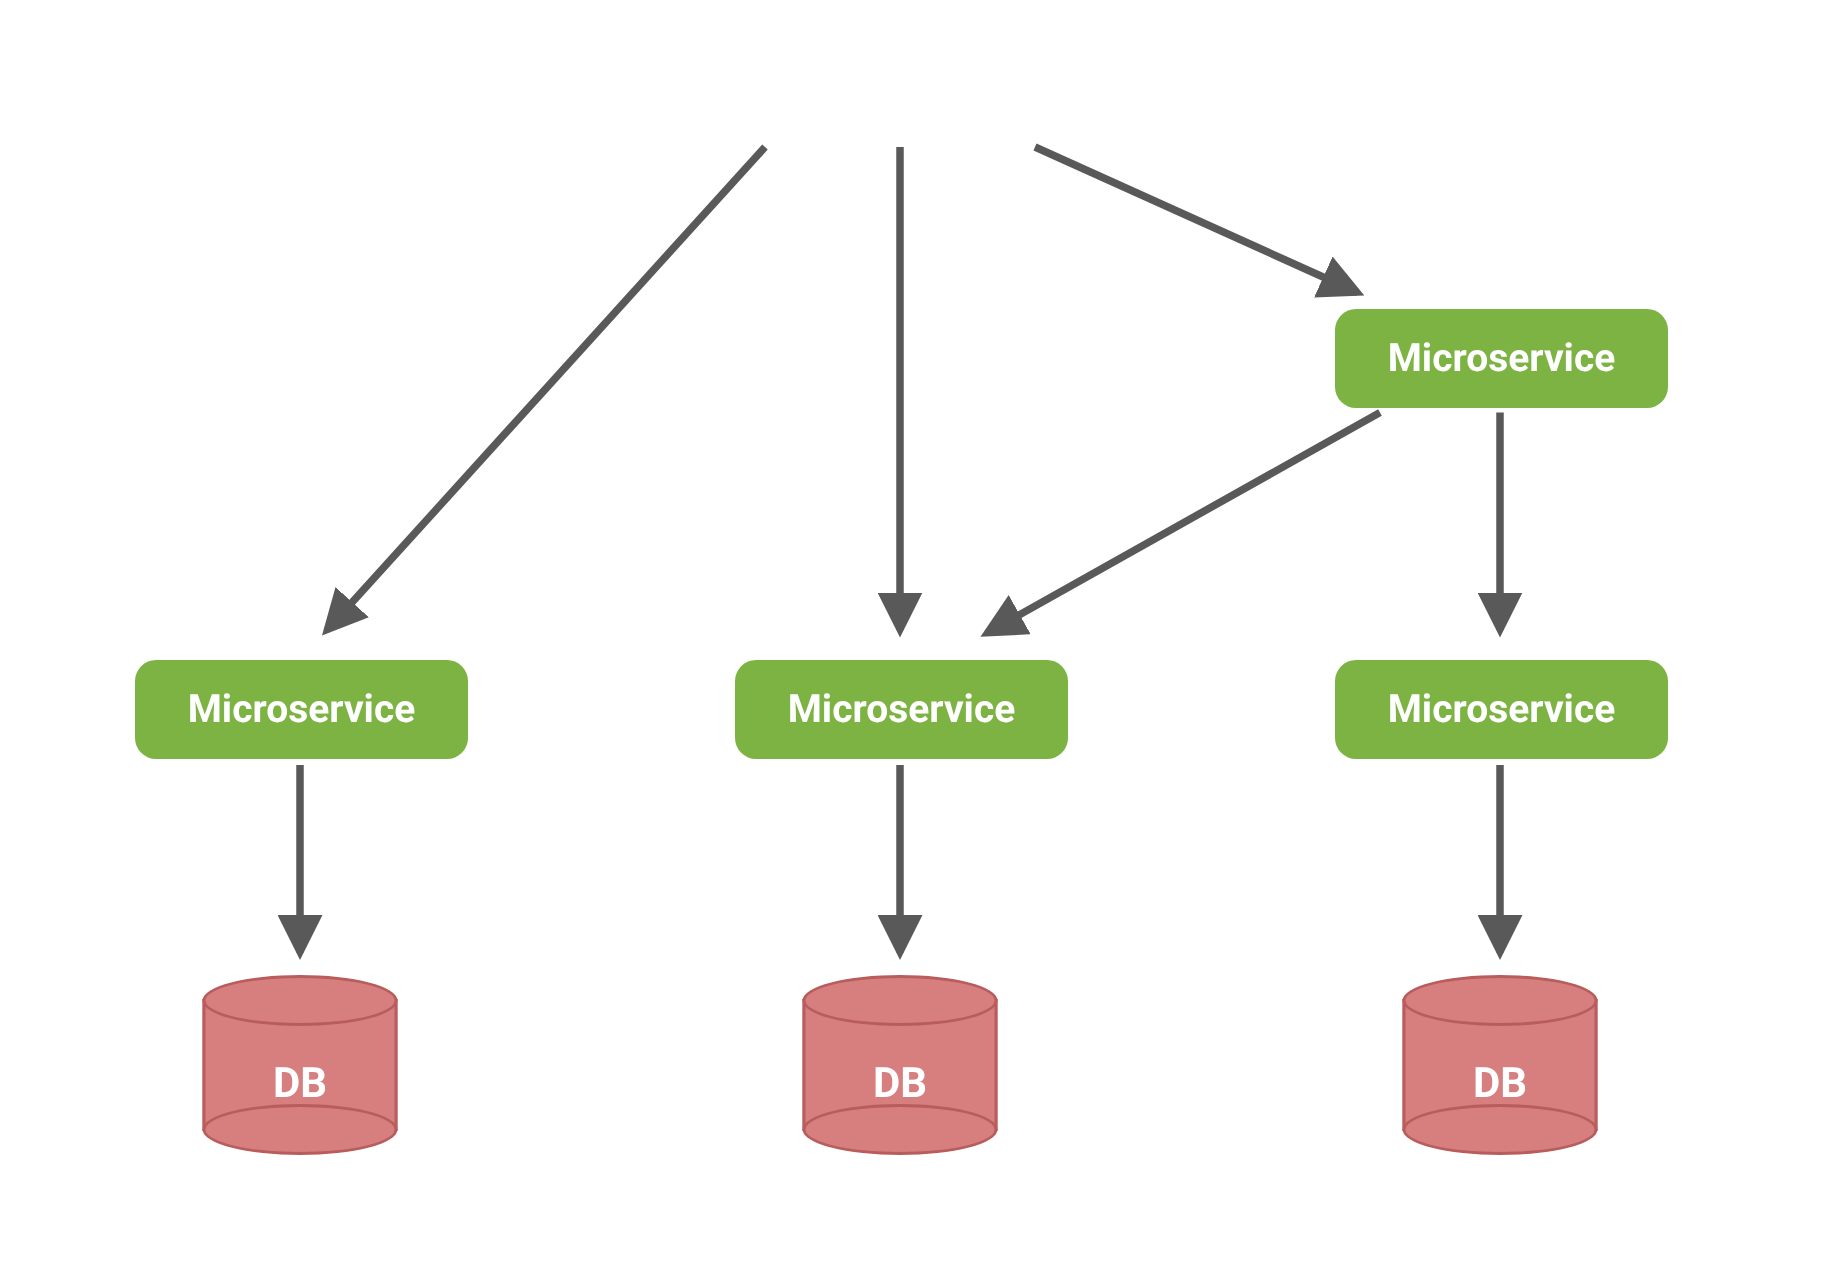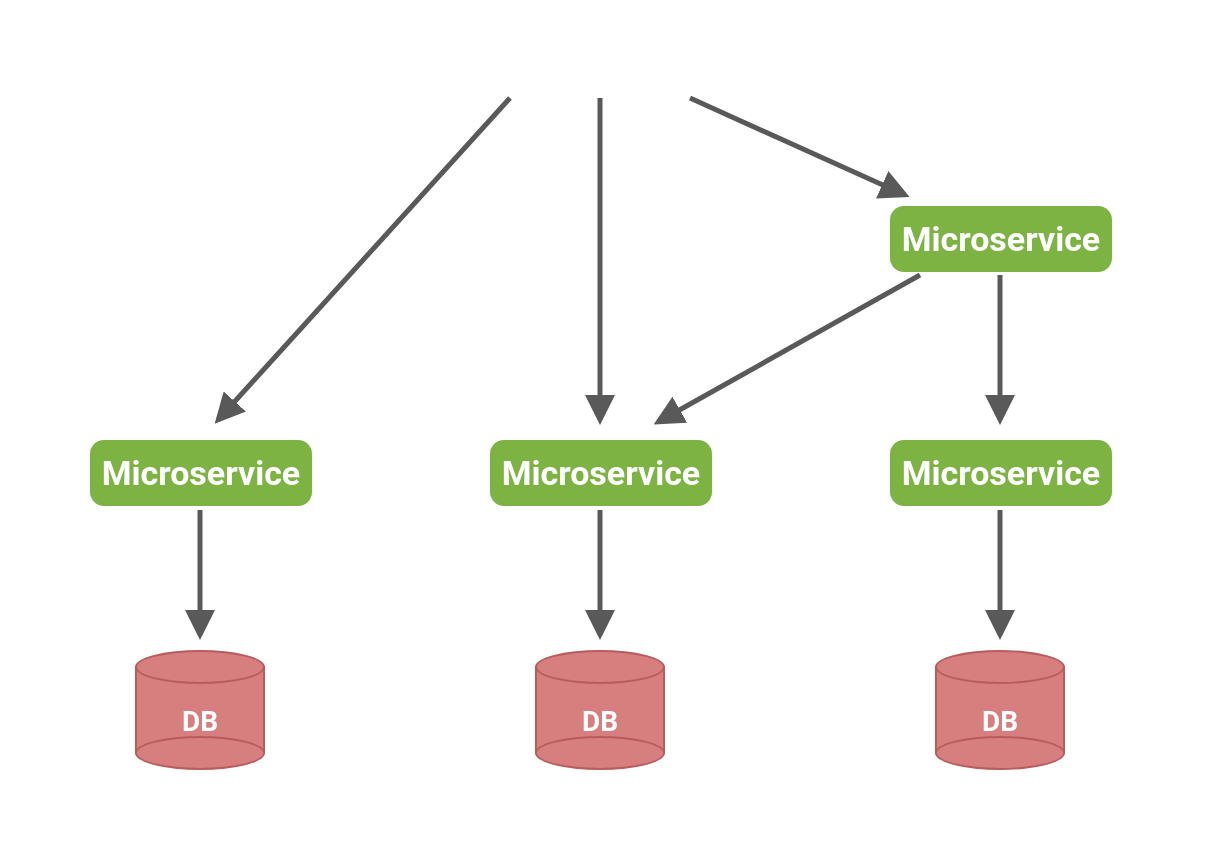--- a/index.html
+++ b/index.html
@@ -34,21 +34,21 @@
     box-sizing: border-box;
     text-align: center;
   }
   .ui-node {
     background: #7986cb; 
     font-size: 28px;
     letter-spacing: 0.3px;
   }
   .ms-node {
     background: #7cb342; 
-    font-size: 34px;
+    font-size: 26px;
     text-align: right;
   }
   .db-wrap {
     position: absolute;
   }
   .db-cyl {
     position: relative;
     width: 135px;
     height: 120px;
   }

